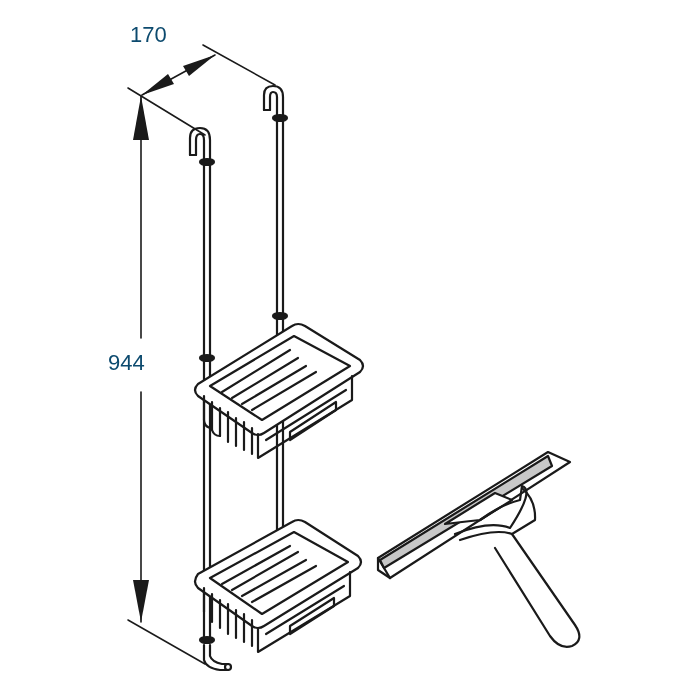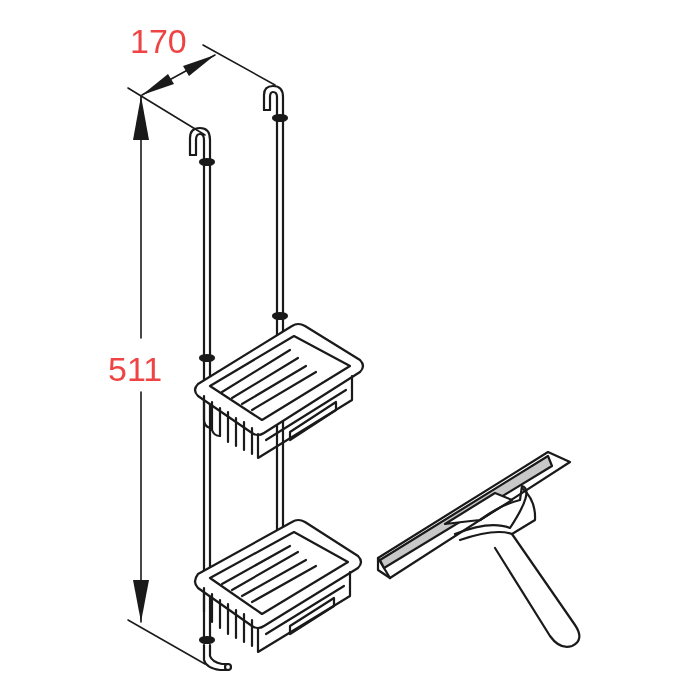--- a/index.html
+++ b/index.html
@@ -1,18 +1,18 @@
 <!DOCTYPE html>
 <html><head>
 <meta charset="utf-8">
 <style>
   html, body { margin:0; padding:0; background:#ffffff; }
   body { width:700px; height:700px; position:relative; overflow:hidden; font-family:"Liberation Sans", sans-serif; }
   svg { position:absolute; left:0; top:0; }
-  .dim-label { position:absolute; font-size:34px; color:#ef4444; font-family:"Liberation Sans", sans-serif; line-height:1; }
+  .dim-label { position:absolute; font-size:22px; color:#0c4a6e; font-family:"Liberation Sans", sans-serif; line-height:1; }
   .lbl-width { left:130px; top:24px; }
   .lbl-height { left:108px; top:352px; }
 </style>
 </head>
 <body>
 
 <div>
 <svg width="700" height="700" viewBox="0 0 700 700" xmlns="http://www.w3.org/2000/svg">
   <g fill="none" stroke="#1a1a1a" stroke-width="2.2" stroke-linecap="round" stroke-linejoin="round">
 
@@ -79,14 +79,14 @@
       <path d="M378,558 L378,570 L390,578"></path>
       <path d="M445,524 L495,493 L512,500 L480,520 L462,522 Z" fill="#fff"></path>
       <path d="M455,534 Q490,520 510,528 Q535,490 522,486 L520,500 Q500,505 480,520"></path>
       <path d="M460,540 Q495,528 512,534 L575,625 Q585,640 572,646 Q560,650 550,636 L495,548"></path>
       <path d="M522,488 Q536,500 535,520 L512,534"></path>
     </g>
   </g>
 </svg>
 
 <div class="dim-label lbl-width">170</div>
-<div class="dim-label lbl-height">511</div>
+<div class="dim-label lbl-height">944</div>
 </div>
 
 </body></html>

